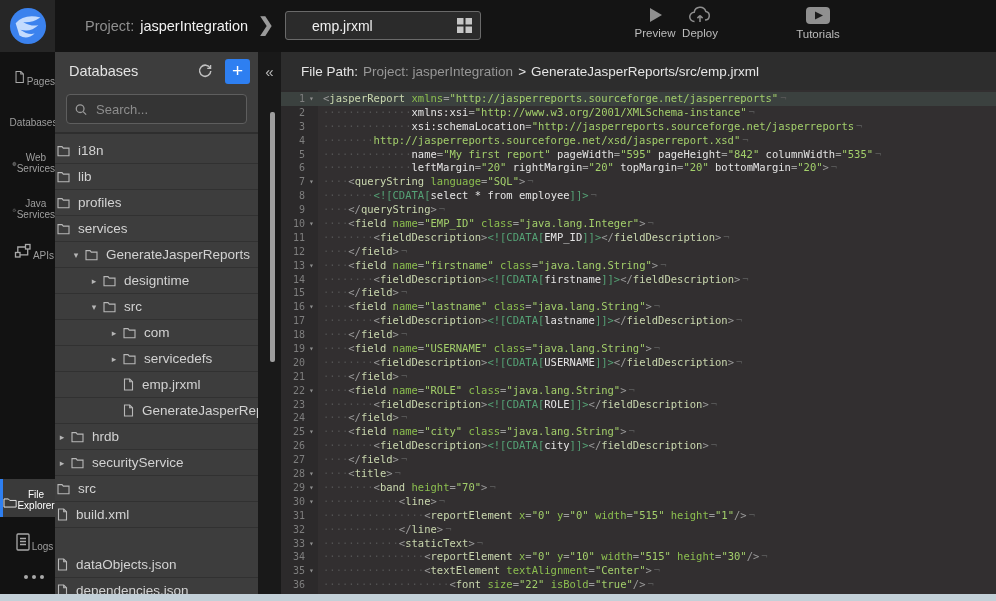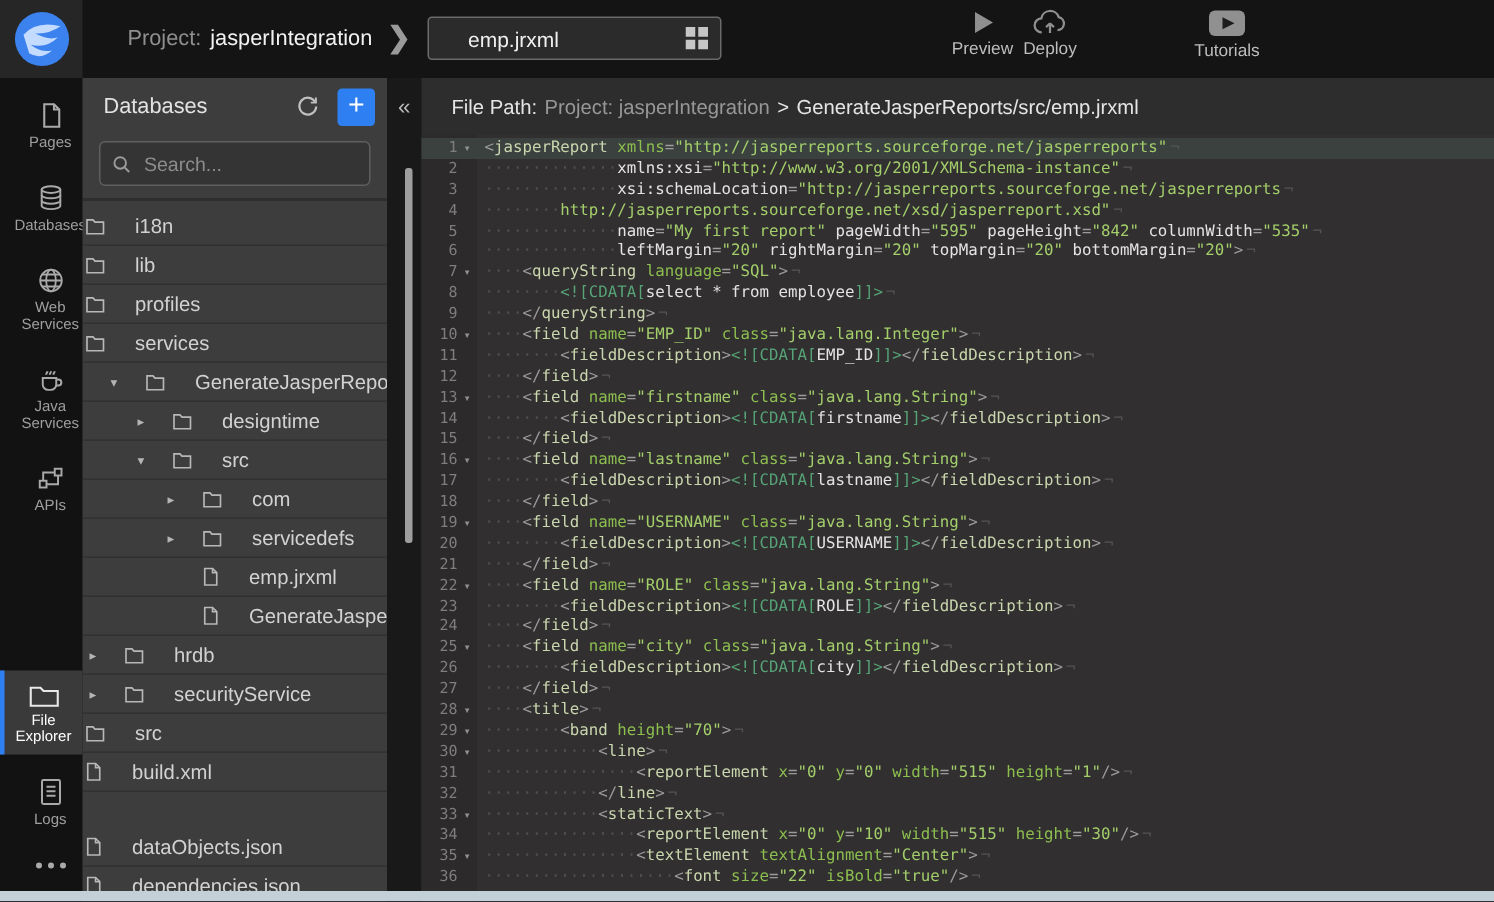--- a/index.html
+++ b/index.html
@@ -14,41 +14,41 @@
   .big-chev{position:absolute;left:258px;top:13px;font-size:19px;color:#9a9a9a;font-weight:bold;}
   .filebox{position:absolute;left:285px;top:11px;width:196px;height:29px;background:#2b2b2b;
            border:1px solid #6a6a6a;border-radius:3px;display:flex;align-items:center;box-sizing:border-box;}
   .filebox .fname{margin-left:26px;font-size:14px;color:#f0f0f0;flex:1;}
   .filebox .grid{margin-right:8px;display:block;}
   .tb-action{position:absolute;top:6px;width:50px;display:flex;flex-direction:column;align-items:center;gap:3px;}
   .tb-action .cap{font-size:11.5px;color:#bdbdbd;}
   
   .rail{position:absolute;left:0;top:52px;width:55px;height:549px;background:#121212;
         display:flex;flex-direction:column;align-items:stretch;}
-  .rail-item{display:flex;flex-direction:column;align-items:center;justify-content:center;
+  .rail-item{display:flex;flex-direction:row;align-items:flex-end;justify-content:center;
              padding:7px 0 6px 12px;margin-top:8px;color:#9f9f9f;}
   .rail-item .cap{font-size:10px;line-height:11px;text-align:center;color:#9f9f9f;margin-top:3px;}
   .rail-item.active{background:#3a3a3a;border-left:3px solid #2e7ff1;margin-left:0;padding-left:0;}
   .rail-item.active .cap{color:#fff;}
   .rail-spacer{flex:1;}
   
   .panel{position:absolute;left:55px;top:52px;width:203px;height:549px;background:#3d3d3d;overflow:hidden;}
   .panel-head{height:38px;display:flex;align-items:center;padding:0 8px 0 14px;}
   .panel-title{font-size:14.5px;color:#e3e3e3;flex:1;}
   .icon-btn{display:flex;align-items:center;justify-content:center;width:24px;height:24px;}
   .plus-btn{width:25px;height:25px;background:#2e7ff1;border-radius:3px;color:#fff;font-size:19px;
             display:flex;align-items:center;justify-content:center;margin-left:8px;}
   .search-wrap{padding:4px 11px 8px 11px;border-bottom:2px solid #2e2e2e;}
   .search-box{height:28px;background:#343434;border:1px solid #5e5e5e;border-radius:4px;
               display:flex;align-items:center;padding:0 8px;gap:7px;}
   .search-box input{background:transparent;border:none;outline:none;color:#86efac;font-size:13px;width:140px;
                     font-family:"Liberation Sans",sans-serif;}
   .search-box input::placeholder{color:#8d8d8d;}
   .tree{margin-top:4px;}
-  .tree-row{height:25px;display:flex;align-items:center;border-bottom:1px solid #313131;overflow:hidden;gap:12px;}
+  .tree-row{height:25px;display:flex;align-items:center;border-bottom:1px solid #313131;overflow:hidden;}
   .tree-label{font-size:13.5px;color:#d2d2d2;margin-left:8px;white-space:nowrap;}
   .tri{width:10px;font-size:9px;color:#b5b5b5;margin-right:4px;text-align:center;flex:none;}
   .tri-sp{width:14px;flex:none;}
   .t-ic{flex:none;display:block;}
   
   .strip{position:absolute;left:258px;top:52px;width:23px;height:549px;background:#191919;}
   .collapse{height:38px;display:flex;align-items:center;justify-content:center;color:#b9b9b9;font-size:15px;}
   .vthumb{position:absolute;left:12px;top:60px;width:5px;height:250px;background:#9e9e9e;border-radius:2px;}
   
   .fpath{position:absolute;left:281px;top:52px;width:715px;height:38px;background:#2d2d2d;

